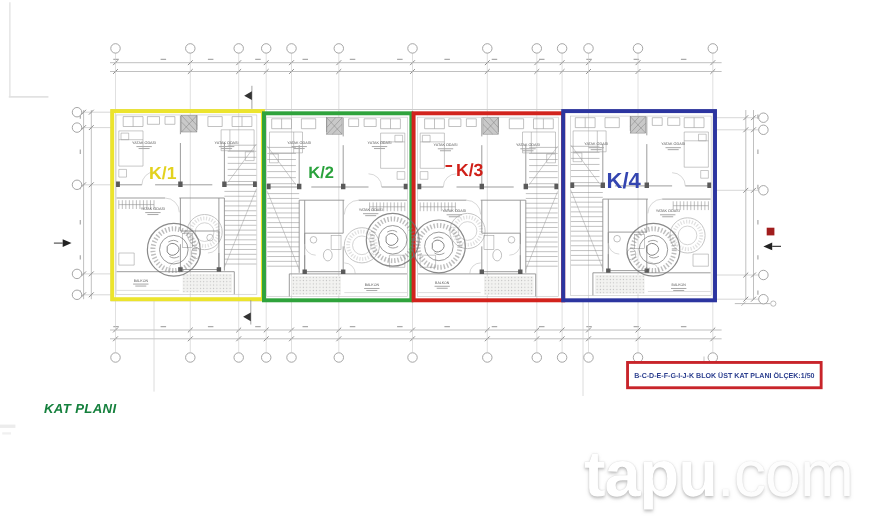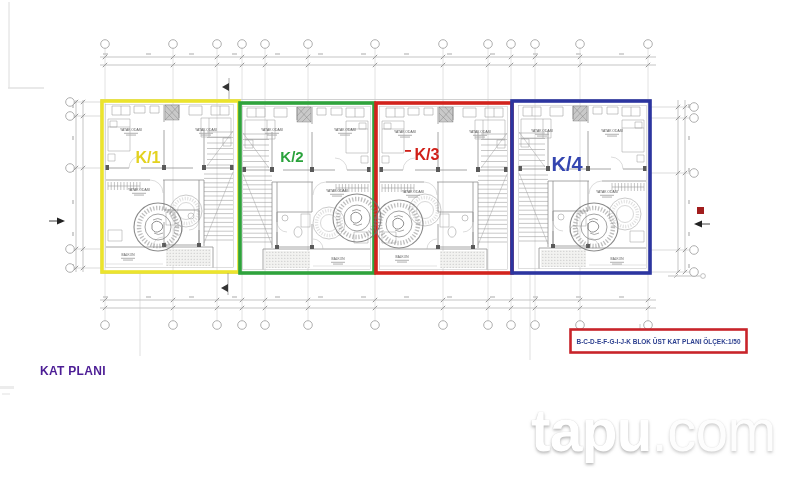--- a/index.html
+++ b/index.html
@@ -1,21 +1,21 @@
 <!DOCTYPE html>
 <html><head>
 <meta charset="utf-8">
 <style>
   html,body{margin:0;padding:0;background:#fff;}
   #stage{position:relative;width:796px;height:479px;background:#ffffff;overflow:hidden;
          font-family:"Liberation Sans","DejaVu Sans",sans-serif;}
   #plan-svg{position:absolute;left:0;top:0;}
   svg text{font-family:"Liberation Sans","DejaVu Sans",sans-serif;}
   .footer-title{position:absolute;left:40px;top:364px;font-weight:bold;font-size:12px;
-                color:#4c1d95;letter-spacing:.3px;}
+                color:#15803d;letter-spacing:.3px;font-style:italic;}
   .watermark{position:absolute;left:531px;top:397px;font-size:59px;letter-spacing:-1px;
              white-space:nowrap;user-select:none;}
   .wm-bold{font-weight:700;color:#ffffff;
            text-shadow:0 2px 3px rgba(140,140,140,.55),0 0 1px rgba(160,160,160,.5);}
   .wm-light{font-weight:400;color:#fdfdfd;
             text-shadow:0 2px 3px rgba(165,165,165,.5),0 0 1px rgba(185,185,185,.45);}
 </style>
 </head>
 <body>
 

